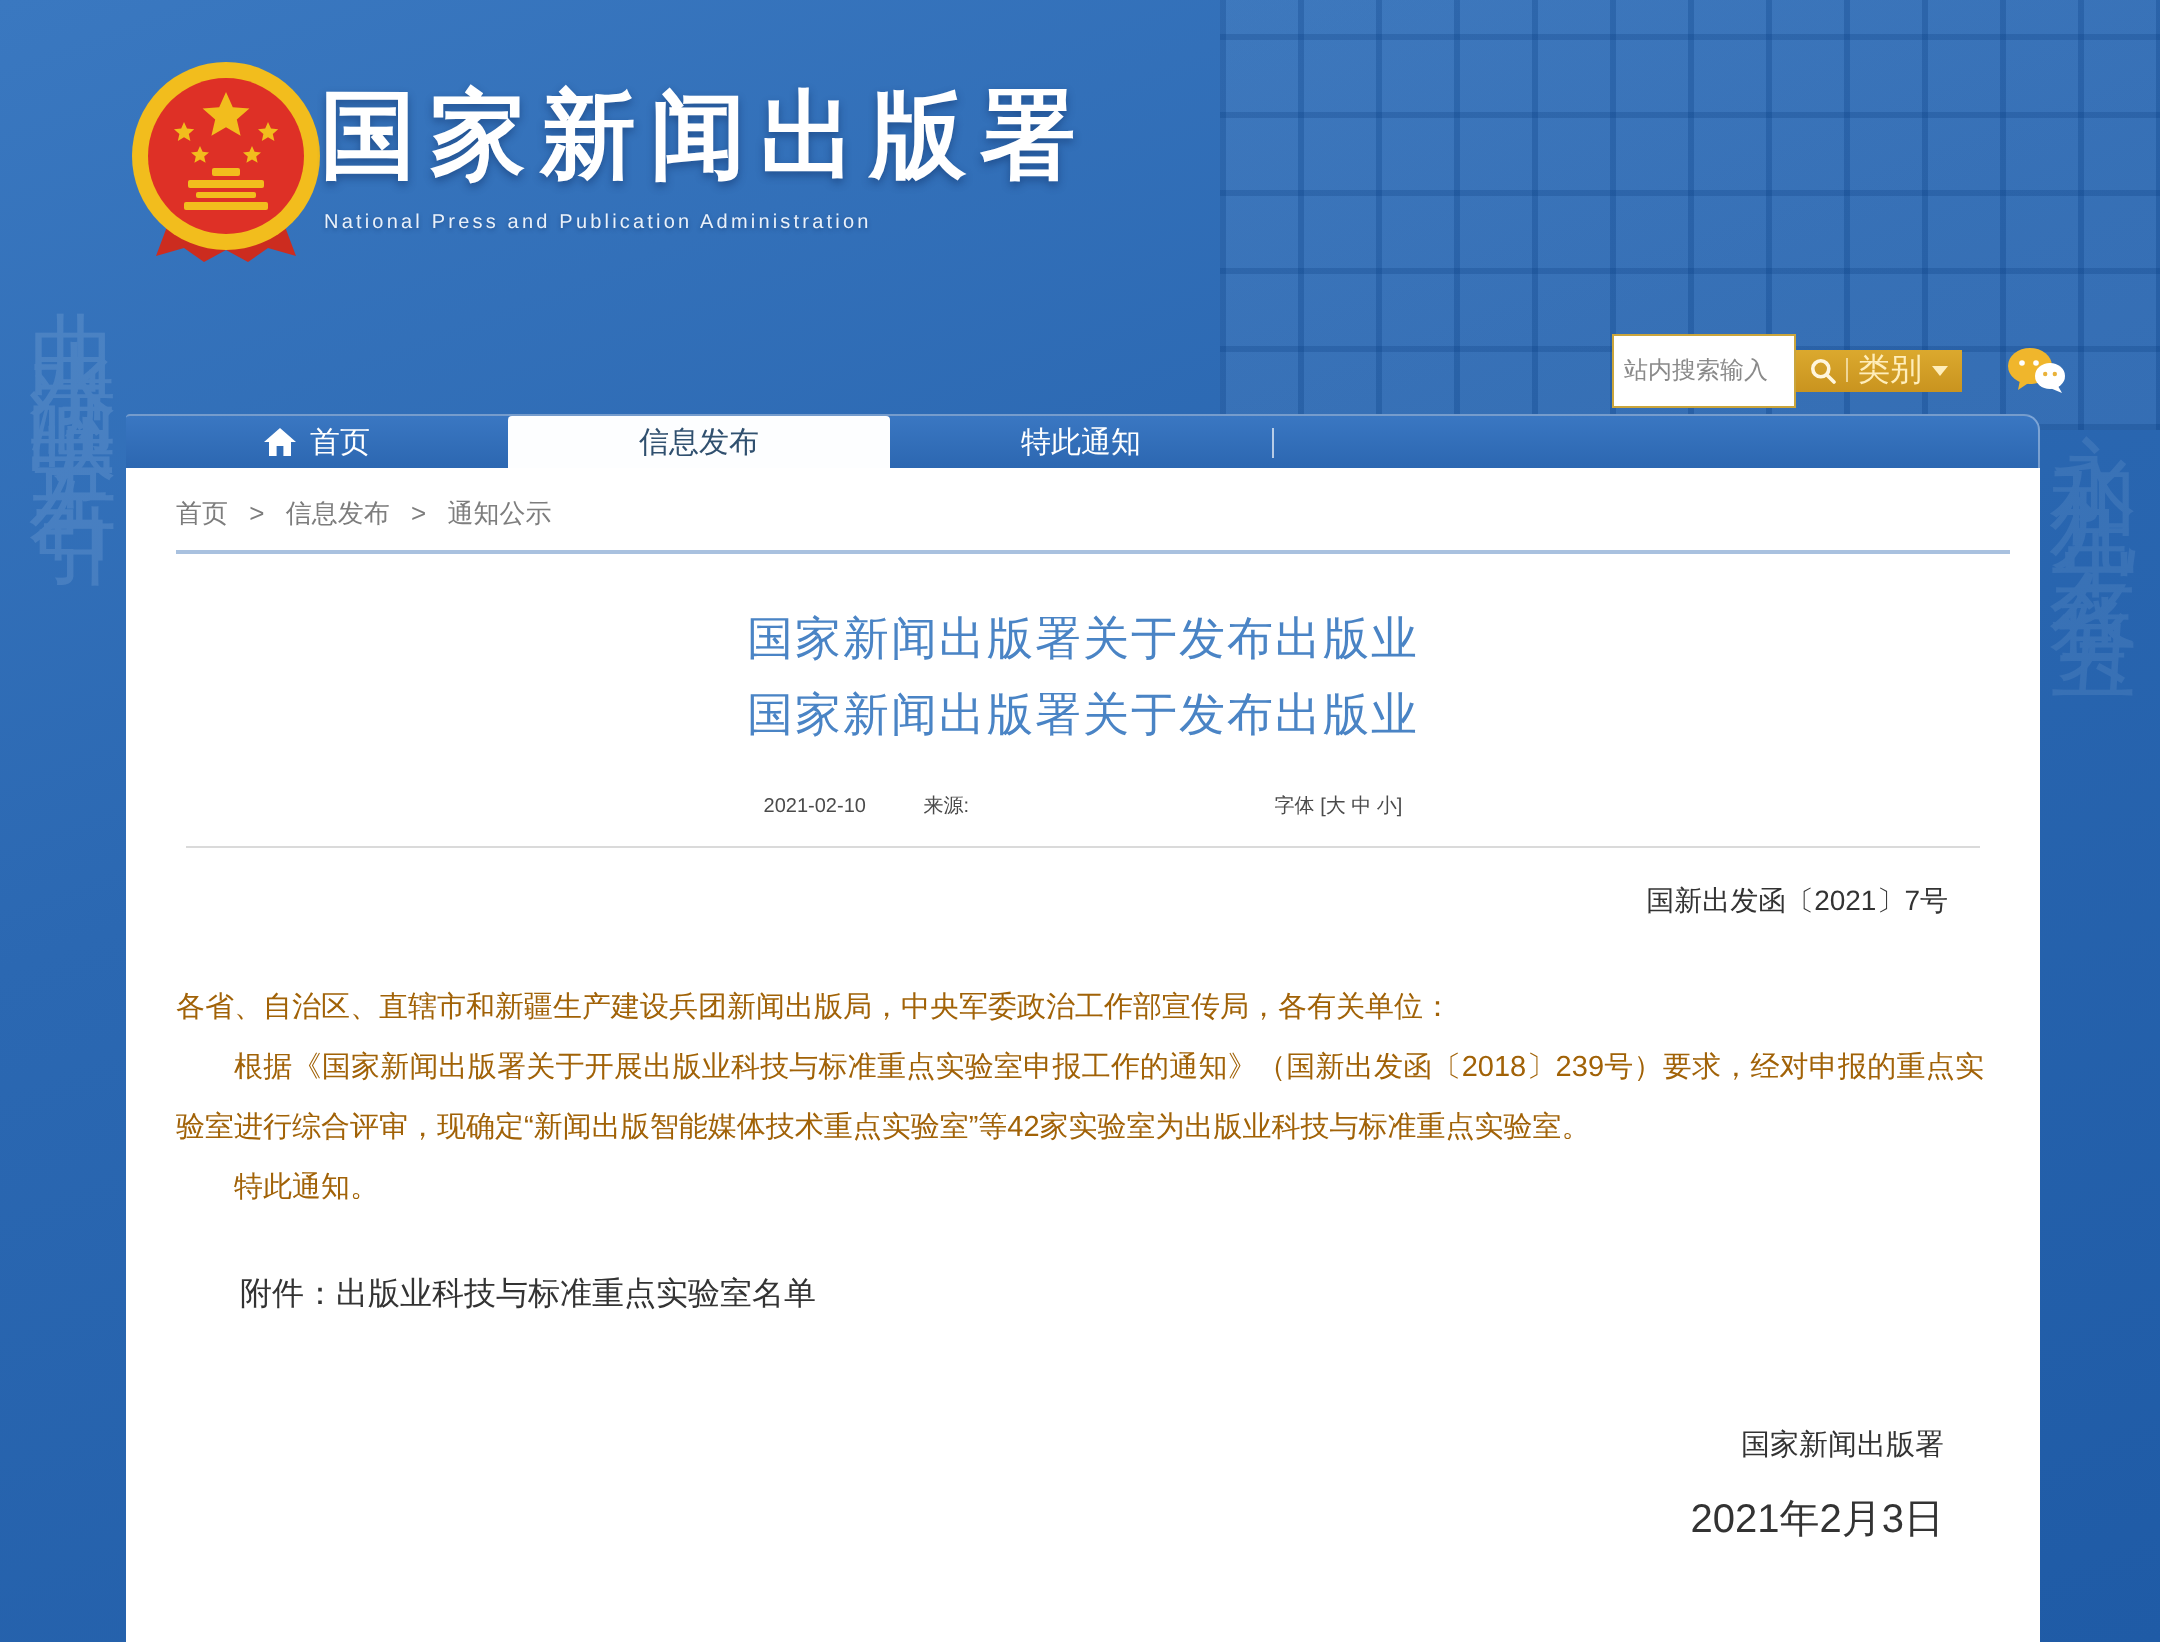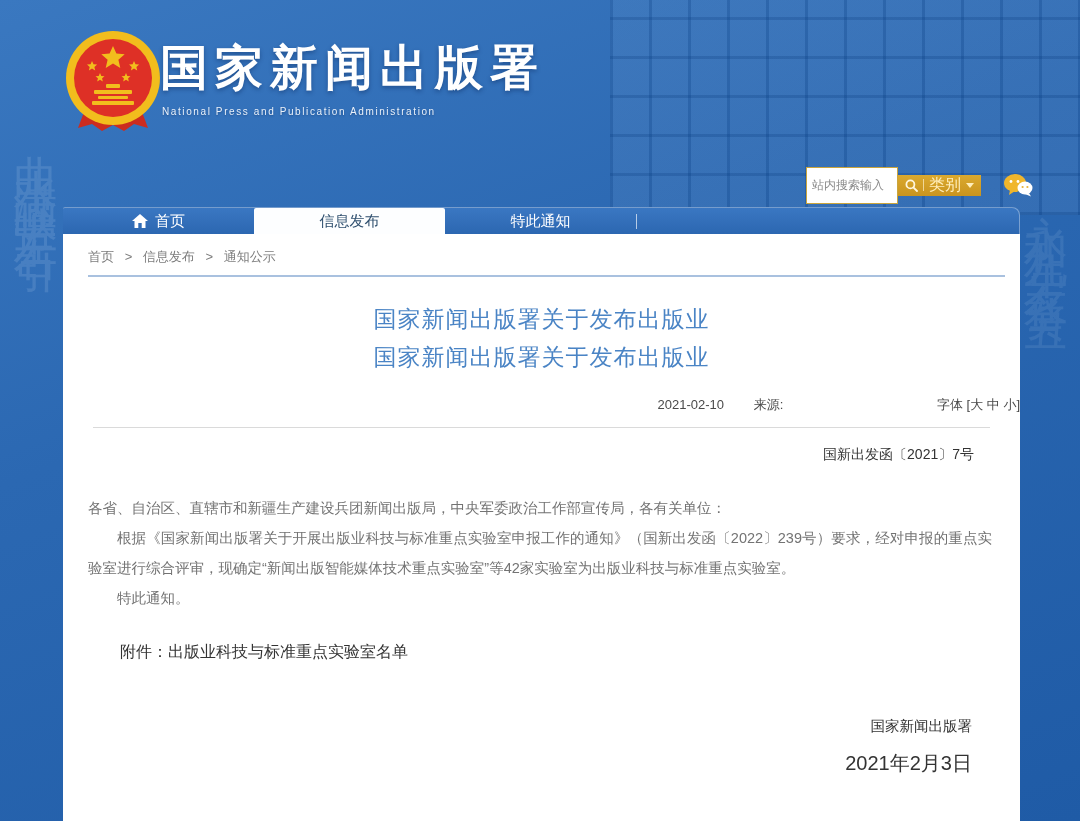--- a/index.html
+++ b/index.html
@@ -82,29 +82,29 @@
   }
   .breadcrumb { padding:14px 0 0 25px; font-size:13px; color:#7d7d7d; }
   .breadcrumb span { cursor:pointer; }
   .bc-sep { margin:0 7px; cursor:default !important; }
   .bc-line { margin:9px 15px 0 25px; border-top:2px solid #a9c1df; }
 
   .art-title {
     margin-top:23px; text-align:center; color:#4a84c5;
     font-size:23px; line-height:38px; font-weight:500; letter-spacing:1px;
   }
-  .meta { margin-top:20px; text-align:right; font-size:13px; color:#4a4a4a; }
+  .meta { margin-top:20px; text-align:center; font-size:10px; color:#4a4a4a; }
   .meta .date { margin-right:26px; }
   .meta .src { margin-right:150px; }
   .meta .fontsize { cursor:pointer; }
   .meta-line { margin:13px 30px 0; border-top:1px solid #dadada; }
 
   .doc-num { margin-top:18px; padding-right:46px; text-align:right; font-size:14px; color:#333; }
 
-  .body-text { margin:29px 28px 15px 25px; font-size:14.5px; line-height:30px; color:#737373; text-align:justify; }
+  .body-text { margin:29px 28px 15px 25px; font-size:14.5px; line-height:30px; color:#a16207; text-align:justify; }
   .body-text p.indent { text-indent:2em; }
   .attachment { margin:24px 28px 0 25px; font-size:16px; line-height:30px; color:#333; text-indent:2em; }
 
   .sig { margin-top:50px; padding-right:48px; text-align:right; font-size:14.5px; color:#333; }
   .sig-date { margin-top:14px; padding-right:48px; text-align:right; font-size:20px; color:#333; }
 </style>
 </head>
 <body>
 
 <div class="page">
@@ -192,21 +192,21 @@
       <span class="date">2021-02-10</span>
       <span class="src">来源:</span>
       <span class="fontsize">字体 [大 中 小]</span>
     </div>
     <div class="meta-line"></div>
 
     <div class="doc-num">国新出发函〔2021〕7号</div>
 
     <div class="body-text">
       <p>各省、自治区、直辖市和新疆生产建设兵团新闻出版局，中央军委政治工作部宣传局，各有关单位：</p>
-      <p class="indent">根据《国家新闻出版署关于开展出版业科技与标准重点实验室申报工作的通知》（国新出发函〔2022〕239号）要求，经对申报的重点实验室进行综合评审，现确定“新闻出版智能媒体技术重点实验室”等42家实验室为出版业科技与标准重点实验室。</p>
+      <p class="indent">根据《国家新闻出版署关于开展出版业科技与标准重点实验室申报工作的通知》（国新出发函〔2018〕239号）要求，经对申报的重点实验室进行综合评审，现确定“新闻出版智能媒体技术重点实验室”等42家实验室为出版业科技与标准重点实验室。</p>
       <p class="indent">特此通知。</p>
     </div>
 
     <div class="attachment">附件：出版业科技与标准重点实验室名单</div>
 
     <div class="sig">国家新闻出版署</div>
     <div class="sig-date">2021年2月3日</div>
 
   </main>
 </div>

